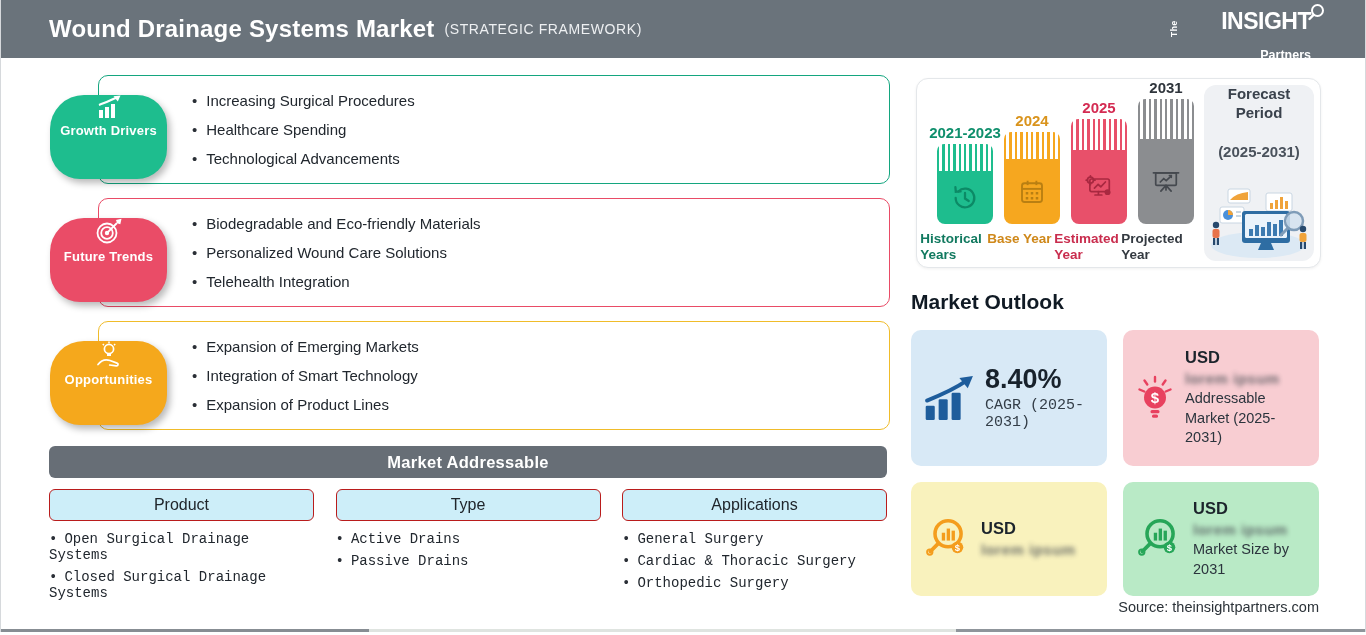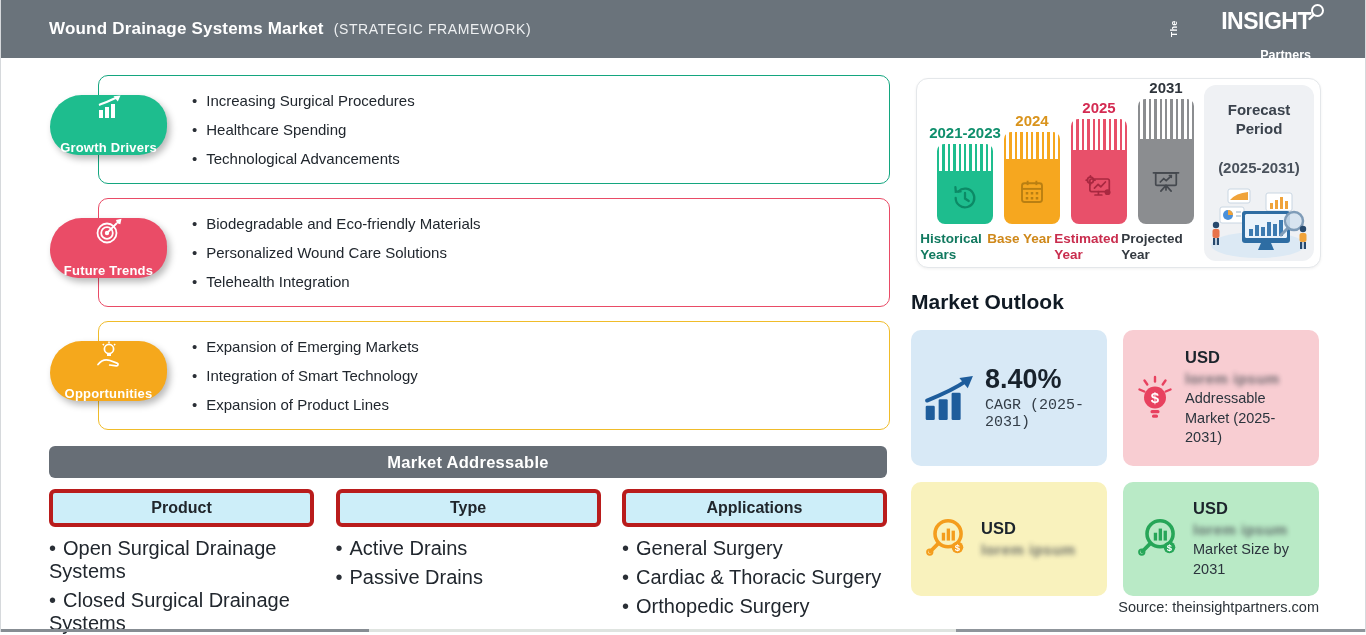--- a/index.html
+++ b/index.html
@@ -1,56 +1,56 @@
 <!DOCTYPE html>
 <html><head>
 <meta charset="utf-8">
 <style>
   html,body{margin:0;padding:0;background:#fff;}
   body{width:1366px;height:635px;overflow:hidden;font-family:"Liberation Sans","DejaVu Sans",sans-serif;-webkit-font-smoothing:antialiased;}
   .page{position:relative;width:1364px;height:632px;background:#fff;border-left:1px solid #d6d9dc;border-right:1px solid #d6d9dc;}
   
   .hdr{position:absolute;left:0;top:0;right:0;height:58px;background:#6a737b;display:flex;align-items:center;}
-  .hdr h1{margin:0 0 0 48px;font-size:17px;font-weight:700;color:#fff;letter-spacing:.2px;display:inline;}
+  .hdr h1{margin:0 0 0 48px;font-size:24px;font-weight:700;color:#fff;letter-spacing:.2px;display:inline;}
   .hdr .sub{margin-left:10px;font-size:14px;font-weight:500;color:#eef0f2;letter-spacing:.6px;}
   .logo{position:absolute;right:54px;top:10px;color:#fff;display:flex;align-items:flex-start;gap:41px;}
   .logo-the{writing-mode:vertical-rl;transform:rotate(180deg);font-size:8.5px;font-weight:700;letter-spacing:.5px;height:24px;margin-top:3px;margin-right:1px;}
   .logo-rel{position:relative;}
   .logo-insight{font-size:23px;font-weight:800;letter-spacing:-.5px;line-height:1;display:block;}
   .logo-partners{position:absolute;right:0;top:38px;font-size:12.5px;font-weight:700;}
   .logo-mag{position:absolute;right:-15px;top:-7px;}
   
   .panel{position:absolute;left:97px;width:790px;height:107px;background:#fff;border:1.6px solid var(--c);border-radius:10px;}
   .panel ul{list-style:none;margin:0;padding:0 0 0 93px;height:100%;display:flex;flex-direction:column;justify-content:center;gap:12px;}
   .panel li{font-size:15px;color:#21272e;}
   .panel li::before{content:"•";margin-right:9px;color:#2a2f36;}
   .p0{top:75px;} .p1{top:198px;} .p2{top:321px;}
-  .badge{position:absolute;left:-49px;top:19px;width:117px;height:60px;border-radius:34px 30px 30px 30px;background:var(--badge);color:#fff;display:flex;flex-direction:column;align-items:center;justify-content:space-between;gap:3px;box-shadow:3px 4px 7px rgba(0,0,0,.28);z-index:2;}
+  .badge{position:absolute;left:-49px;top:19px;width:117px;height:84px;border-radius:34px 30px 30px 30px;background:var(--badge);color:#fff;display:flex;flex-direction:column;align-items:center;justify-content:flex-start;gap:3px;box-shadow:3px 4px 7px rgba(0,0,0,.28);z-index:2;}
   .badge .blabel{font-size:13px;font-weight:700;letter-spacing:.2px;}
   
   .seg-bar{position:absolute;left:48px;top:446px;width:838px;height:32px;background:#676e76;border-radius:6px;color:#fff;font-size:16.5px;font-weight:700;display:flex;align-items:center;justify-content:center;letter-spacing:.3px;}
   .seg-grid{position:absolute;left:48px;top:489px;width:838px;display:flex;justify-content:space-between;}
   .seg-col{width:265px;}
-  .seg-head{height:30px;background:#cdeef9;border:4px solid #b91c1c;border-radius:6px;display:flex;align-items:center;justify-content:center;font-size:16px;font-weight:700;color:#20262c;}
+  .seg-head{height:30px;background:#cdeef9;border:1px solid #b91c1c;border-radius:6px;display:flex;align-items:center;justify-content:center;font-size:16px;font-weight:400;color:#20262c;}
   .seg-col ul{list-style:none;margin:10px 0 0 0;padding:0;}
-  .seg-col li{font-size:20px;color:#21272e;margin-bottom:6px;}
+  .seg-col li{font-size:14px;color:#21272e;margin-bottom:6px;font-family:Liberation Mono, monospace;}
   .seg-col li::before{content:"•";margin-right:7px;color:#2a2f36;}
   
   .tcard{position:absolute;left:915px;top:78px;width:403px;height:188px;background:#fff;border:1px solid #e4e7ea;border-radius:12px;box-shadow:0 1px 3px rgba(0,0,0,.06);}
   .tbar{position:absolute;bottom:43px;width:56px;}
   .tb0{left:20px;} .tb1{left:87px;} .tb2{left:154px;} .tb3{left:221px;}
   .tbar .year{position:absolute;bottom:calc(100% + 3px);left:-50%;width:200%;text-align:center;font-size:15px;font-weight:700;color:var(--yc);white-space:nowrap;}
   .stripes{background-image:repeating-linear-gradient(90deg,var(--c) 0 2.4px,transparent 2.4px 5.4px);border-radius:7px 7px 0 0;}
   .solid{background:var(--c);border-radius:0 0 8px 8px;display:flex;align-items:center;justify-content:center;}
   .tb0 .stripes{height:27px;} .tb0 .solid{height:53px;}
   .tb1 .stripes{height:27px;} .tb1 .solid{height:65px;}
   .tb2 .stripes{height:31px;} .tb2 .solid{height:74px;}
   .tb3 .stripes{height:40px;} .tb3 .solid{height:85px;}
   .blabel2{position:absolute;top:calc(100% + 7px);left:-30%;width:160%;font-size:13.5px;font-weight:700;line-height:1.2;color:var(--lc);}
-  .forecast{position:absolute;right:6px;top:6px;bottom:6px;width:110px;background:#eff1f4;border-radius:12px;text-align:center;padding-top:16px;box-sizing:border-box;}
+  .forecast{position:absolute;right:6px;top:6px;bottom:6px;width:110px;background:#eff1f4;border-radius:12px;text-align:center;box-sizing:border-box;}
   .fc-title{font-size:15px;font-weight:700;color:#3a424c;line-height:1.25;}
   .fc-range{font-size:15px;font-weight:700;color:#4a525c;margin-top:20px;}
   .illus{position:absolute;bottom:2px;left:2px;}
   
   .outlook-title{position:absolute;left:910px;top:290px;font-size:21px;font-weight:700;color:#101a24;}
   .cards{position:absolute;left:910px;top:330px;width:408px;display:grid;grid-template-columns:196px 196px;grid-template-rows:136px 114px;gap:16px;}
   .card{border-radius:10px;background:var(--bg);box-sizing:border-box;display:flex;align-items:center;gap:10px;padding:10px 10px 10px 12px;}
   .card .txt{min-width:0;}
   .big{font-size:27px;font-weight:800;color:#18222c;line-height:1.1;}
   .cagr-sub{font-size:15px;color:#333d47;margin-top:3px;font-family:Liberation Mono, monospace;}

